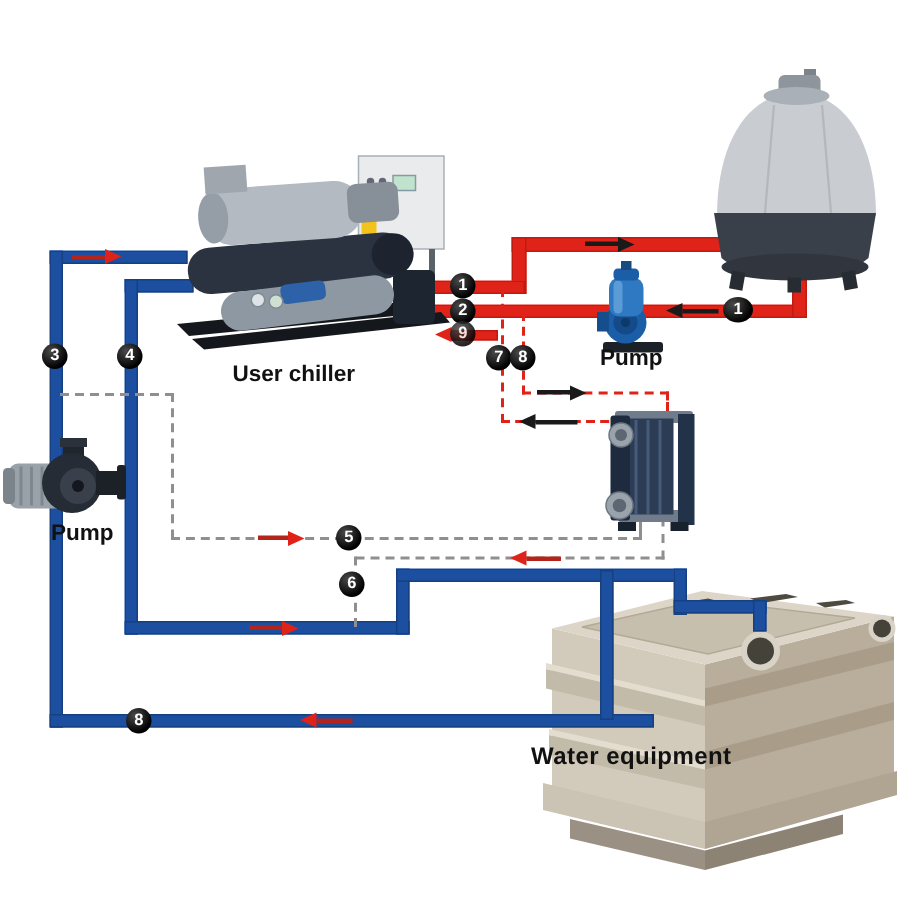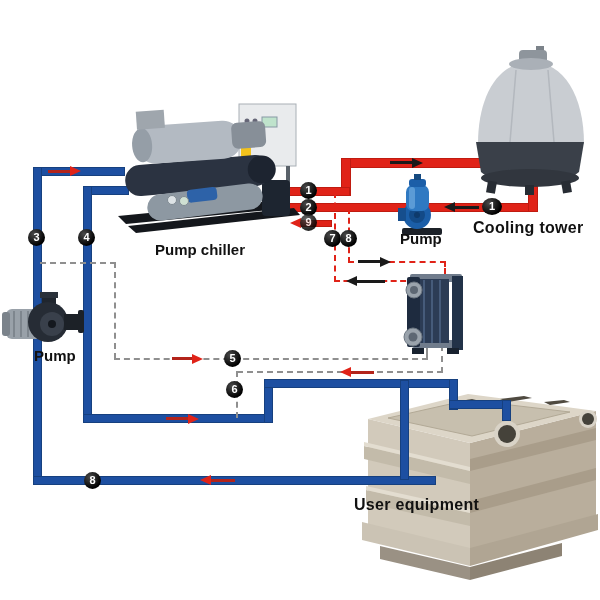--- a/index.html
+++ b/index.html
@@ -234,19 +234,18 @@
   <div class="marker" style="left:28px;top:229px">3</div>
   <div class="marker" style="left:78px;top:229px">4</div>
   <div class="marker" style="left:224px;top:350px">5</div>
   <div class="marker" style="left:226px;top:381px">6</div>
   <div class="marker" style="left:324px;top:230px">7</div>
   <div class="marker" style="left:340px;top:230px">8</div>
   <div class="marker faded" style="left:300px;top:214px">9</div>
   <div class="marker wide" style="left:482px;top:198px">1</div>
   <div class="marker" style="left:84px;top:472px">8</div>
 
-  <div class="caption c15" style="left:155px;top:241px">Pump chiller</div>
-  <div class="caption c16" style="left:473px;top:219px">Cooling tower</div>
+  <div class="caption c15" style="left:155px;top:241px">User chiller</div>
   <div class="caption c15" style="left:400px;top:230px">Pump</div>
   <div class="caption c15" style="left:34px;top:347px">Pump</div>
-  <div class="caption c16" style="left:354px;top:496px">User equipment</div>
+  <div class="caption c16" style="left:354px;top:496px">Water equipment</div>
 
 </div>
 
 </body></html>

